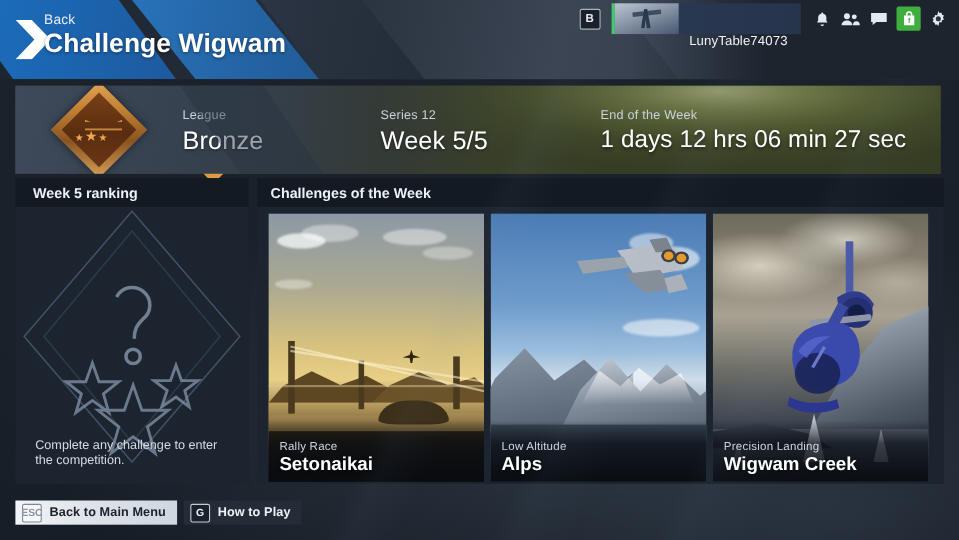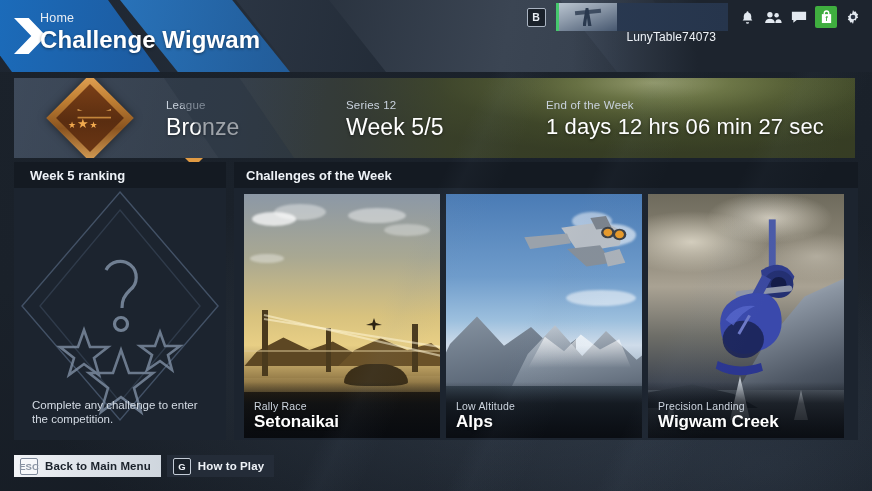--- a/index.html
+++ b/index.html
@@ -264,21 +264,21 @@
   <div class="header">
     <div class="hdr-shape s1"></div>
     <div class="hdr-shape s2"></div>
     <div class="hdr-shape s3"></div>
     <div class="hdr-shape s4"></div>
     <div class="hdr-shape s5"></div>
     <div class="hdr-dark"></div>
 
     <div class="chev"></div>
     <div class="hdr-text">
-      <div class="hdr-home">Home</div>
+      <div class="hdr-home">Back</div>
       <div class="hdr-title">Challenge Wigwam</div>
     </div>
 
     <div class="userbar">
       <div class="keycap">B</div>
       <div class="profile">
         <div class="avatar"></div>
         <div class="uname">LunyTable74073</div>
       </div>
       <div class="icons">

